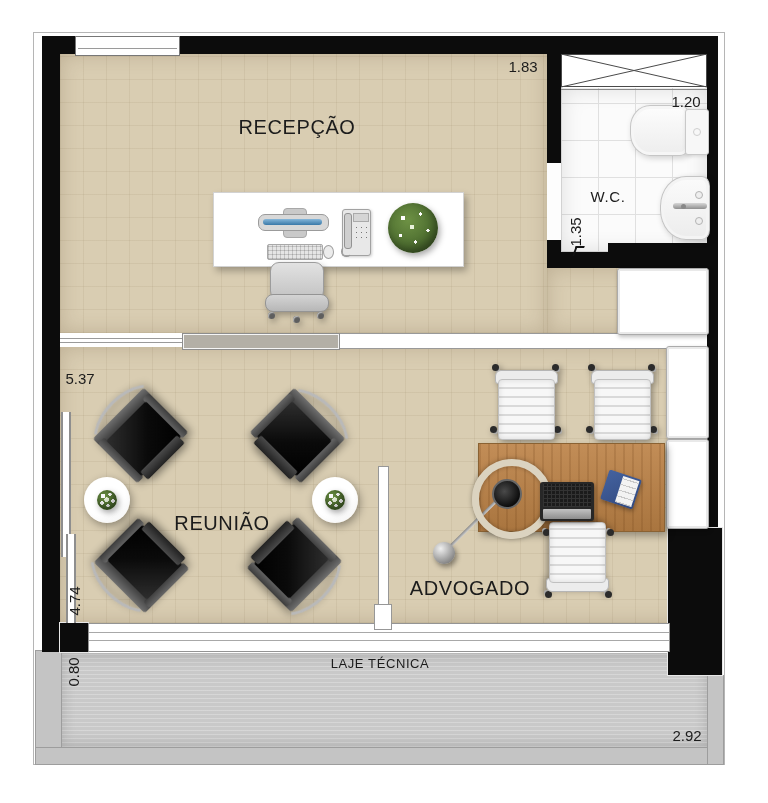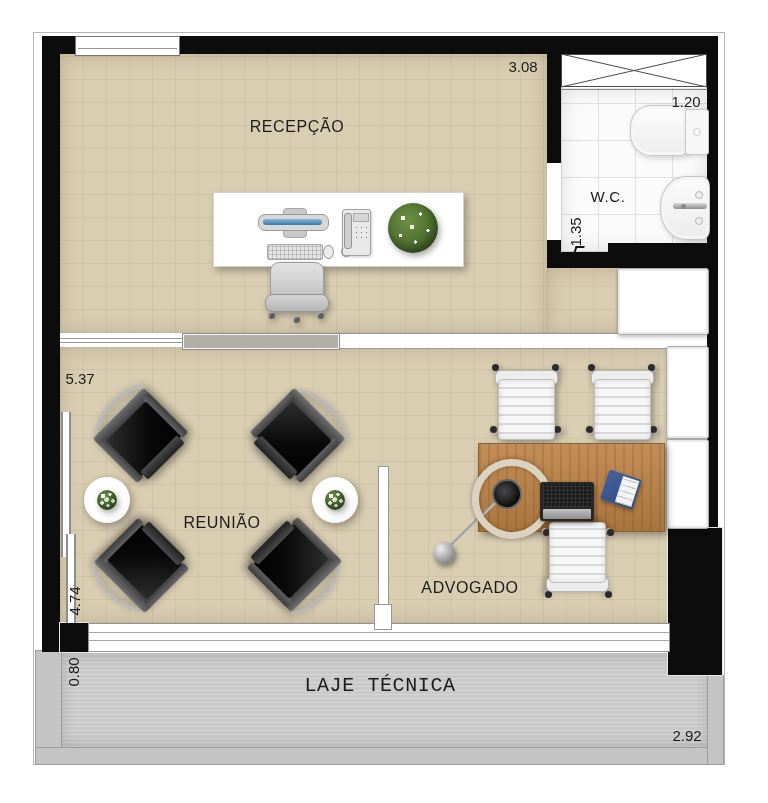--- a/index.html
+++ b/index.html
@@ -130,21 +130,21 @@
   .lamp-arm{left:505px;top:491px;width:86px;height:3px;background:linear-gradient(180deg,#cfcfcf,#8a8a8a);transform-origin:0 50%;transform:rotate(135.5deg);border-radius:2px;}
   .lamp-ball{left:433px;top:542px;width:22px;height:22px;border-radius:50%;background:radial-gradient(circle at 35% 30%, #efefef, #7e7e7e 80%);box-shadow:2px 3px 5px rgba(0,0,0,.4);}
   .gchair{width:63px;height:74px;filter:drop-shadow(2px 2px 3px rgba(0,0,0,.35));}
   .gchair .back{position:absolute;left:1px;top:4px;width:61px;height:12px;background:#ececec;border:1px solid #b5b5b5;border-radius:6px 6px 3px 3px;}
   .gchair .seat{position:absolute;left:4px;top:13px;width:55px;height:59px;border:1px solid #c0c0c0;border-radius:4px;
     background:repeating-linear-gradient(180deg,#f7f7f7 0 7px,#d9d9d9 7px 9px);box-shadow:inset 0 0 6px rgba(0,0,0,.12);}
   .gchair .lg{position:absolute;width:7px;height:7px;background:#2b2b2b;border-radius:50%;box-shadow:2px 2px 0 -1px #aaa;}
   .rot180{transform:rotate(180deg);}
   
   .label,.dim{position:absolute;white-space:nowrap;transform:translate(-50%,-50%);color:#1c1c1c;}
-  .label{font-size:16px;letter-spacing:.6px;}
+  .label{font-size:20px;letter-spacing:.6px;}
   .dim{font-size:15px;}
   .vert{transform:translate(-50%,-50%) rotate(-90deg);}
   .shaft-svg{left:561px;top:54px;}
 </style>
 </head>
 <body>
 
 <div id="plan">
   <div class="abs outer-line"></div>
 
@@ -301,22 +301,22 @@
       <span class="palm"></span>
     </div>
   <div class="abs notebook">
       <span class="pg"></span>
     </div>
 
   <div class="label" style="left:297px;top:127px;">RECEPÇÃO</div>
   <div class="label" style="left:608px;top:196px;font-size:15px;">W.C.</div>
   <div class="label" style="left:222px;top:503px;margin-top:20px;">REUNIÃO</div>
   <div class="label" style="left:470px;top:588px;">ADVOGADO</div>
-  <div class="label" style="left:380px;top:685px;font-size:20px;font-family:Liberation Mono, monospace;">LAJE TÉCNICA</div>
-
-  <div class="dim" style="left:523px;top:66px;">3.08</div>
+  <div class="label" style="left:380px;top:663px;font-size:13px;">LAJE TÉCNICA</div>
+
+  <div class="dim" style="left:523px;top:66px;">1.83</div>
   <div class="dim" style="left:686px;top:101px;">1.20</div>
   <div class="dim vert" style="left:575px;top:232px;">1.35</div>
   <div class="dim" style="left:80px;top:354px;margin-top:24px;">5.37</div>
   <div class="dim vert" style="left:74px;top:601px;">4.74</div>
   <div class="dim vert" style="left:73px;top:672px;">0.80</div>
   <div class="dim" style="left:687px;top:735px;">2.92</div>
 </div>
 
 </body></html>

